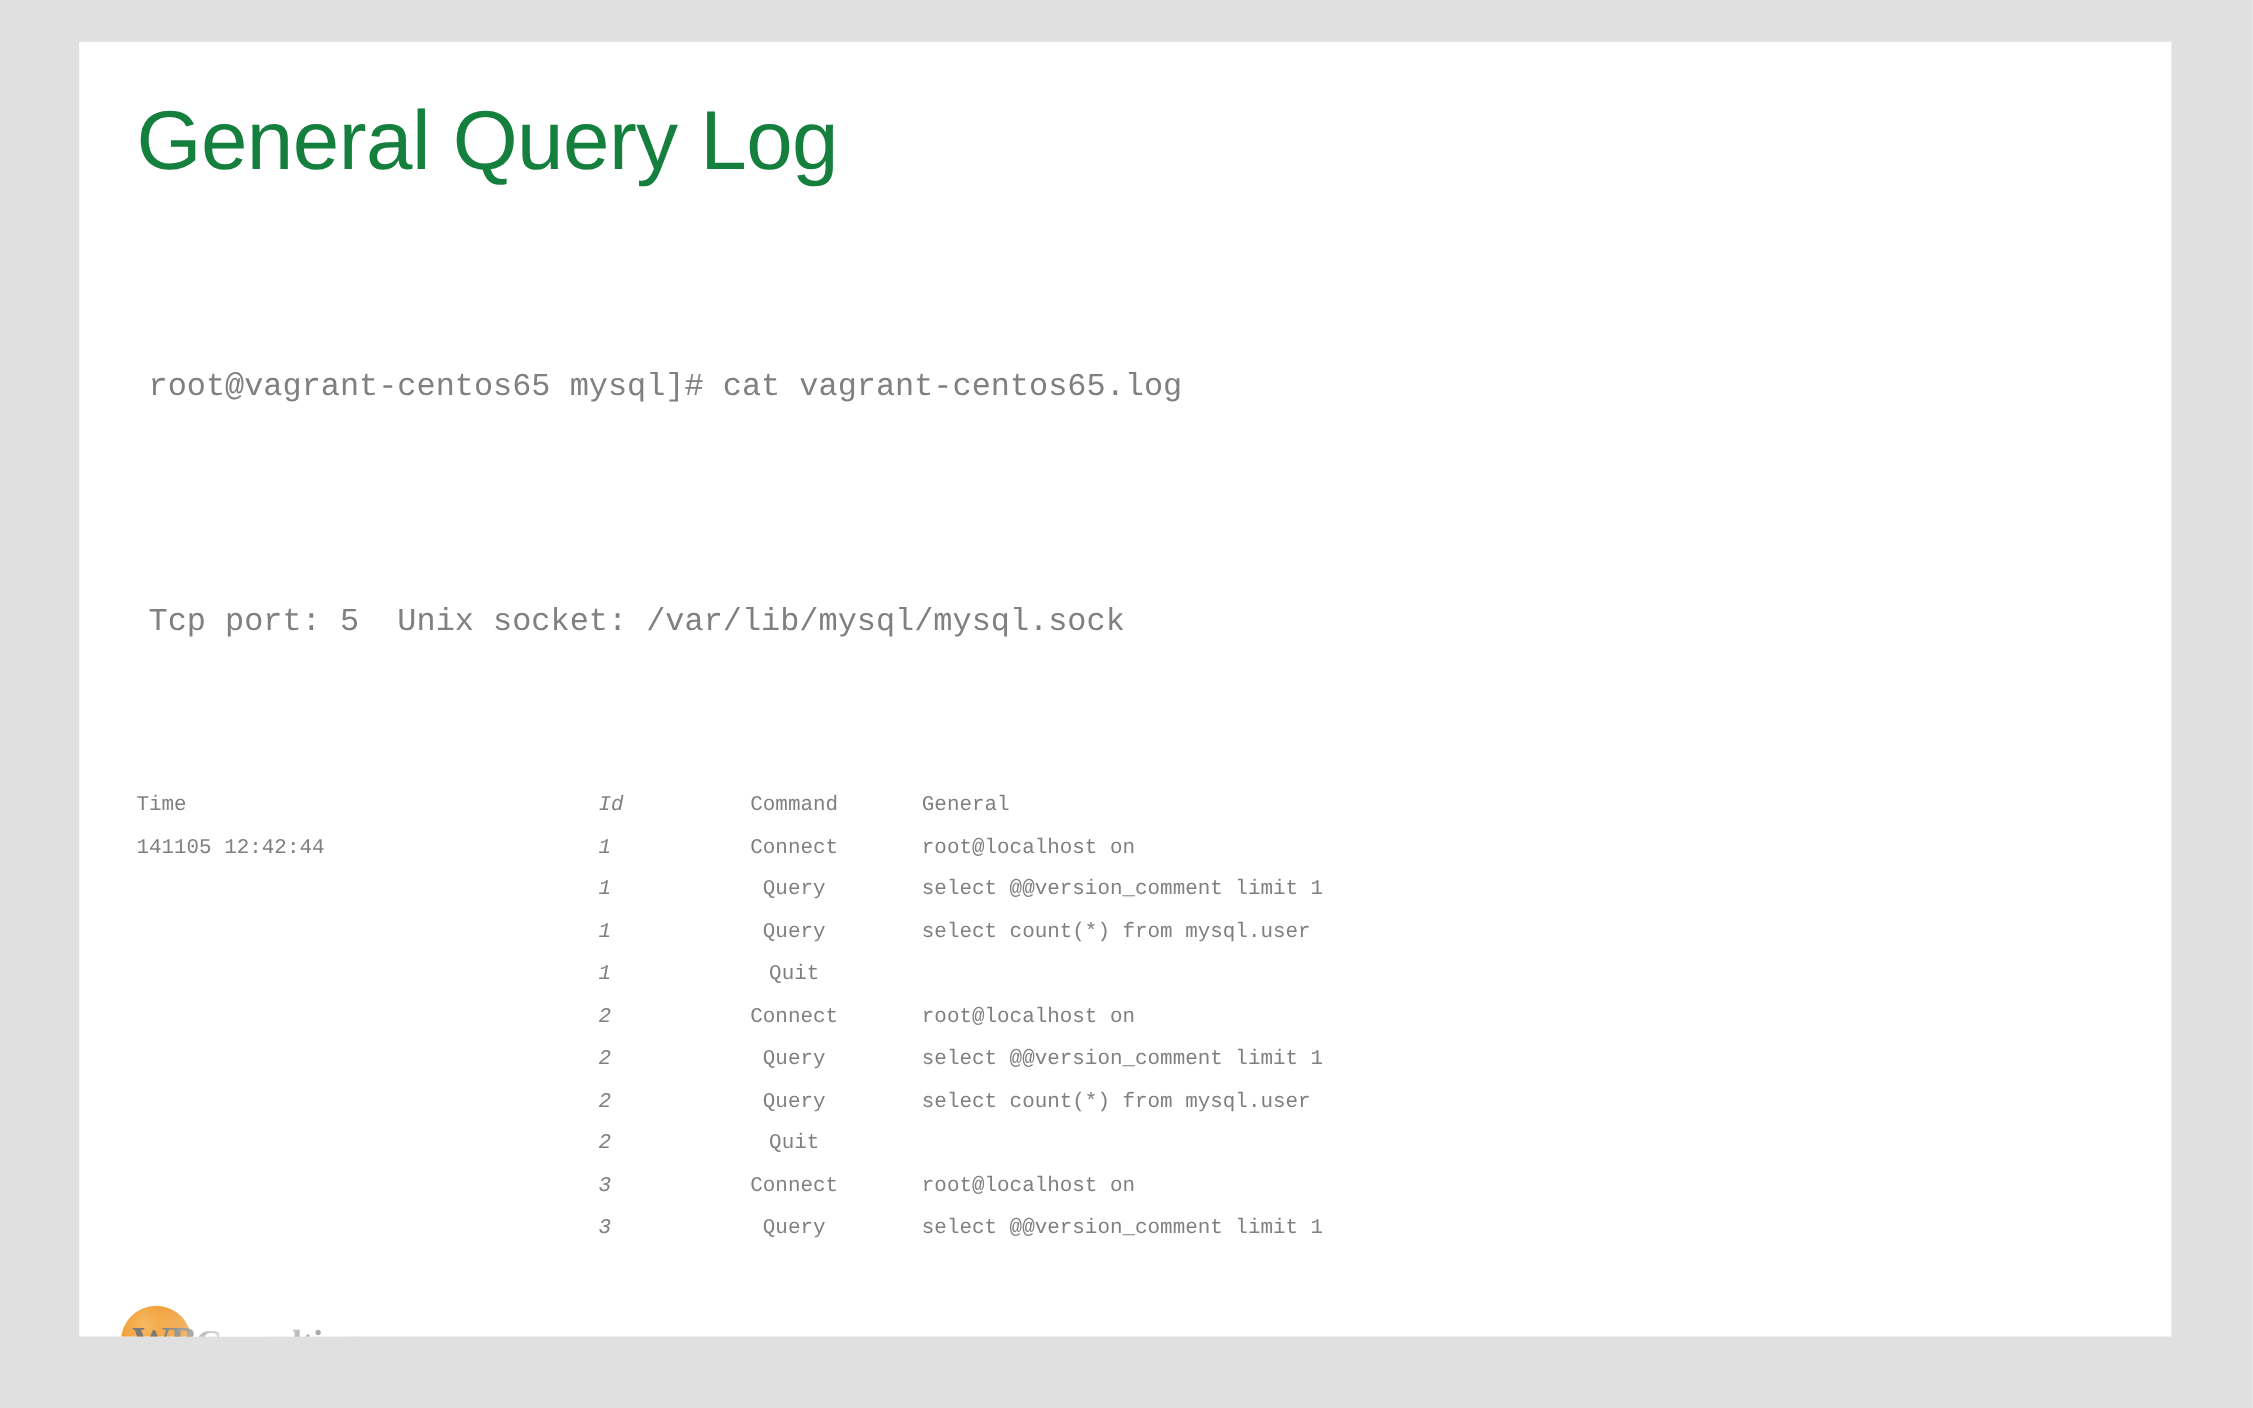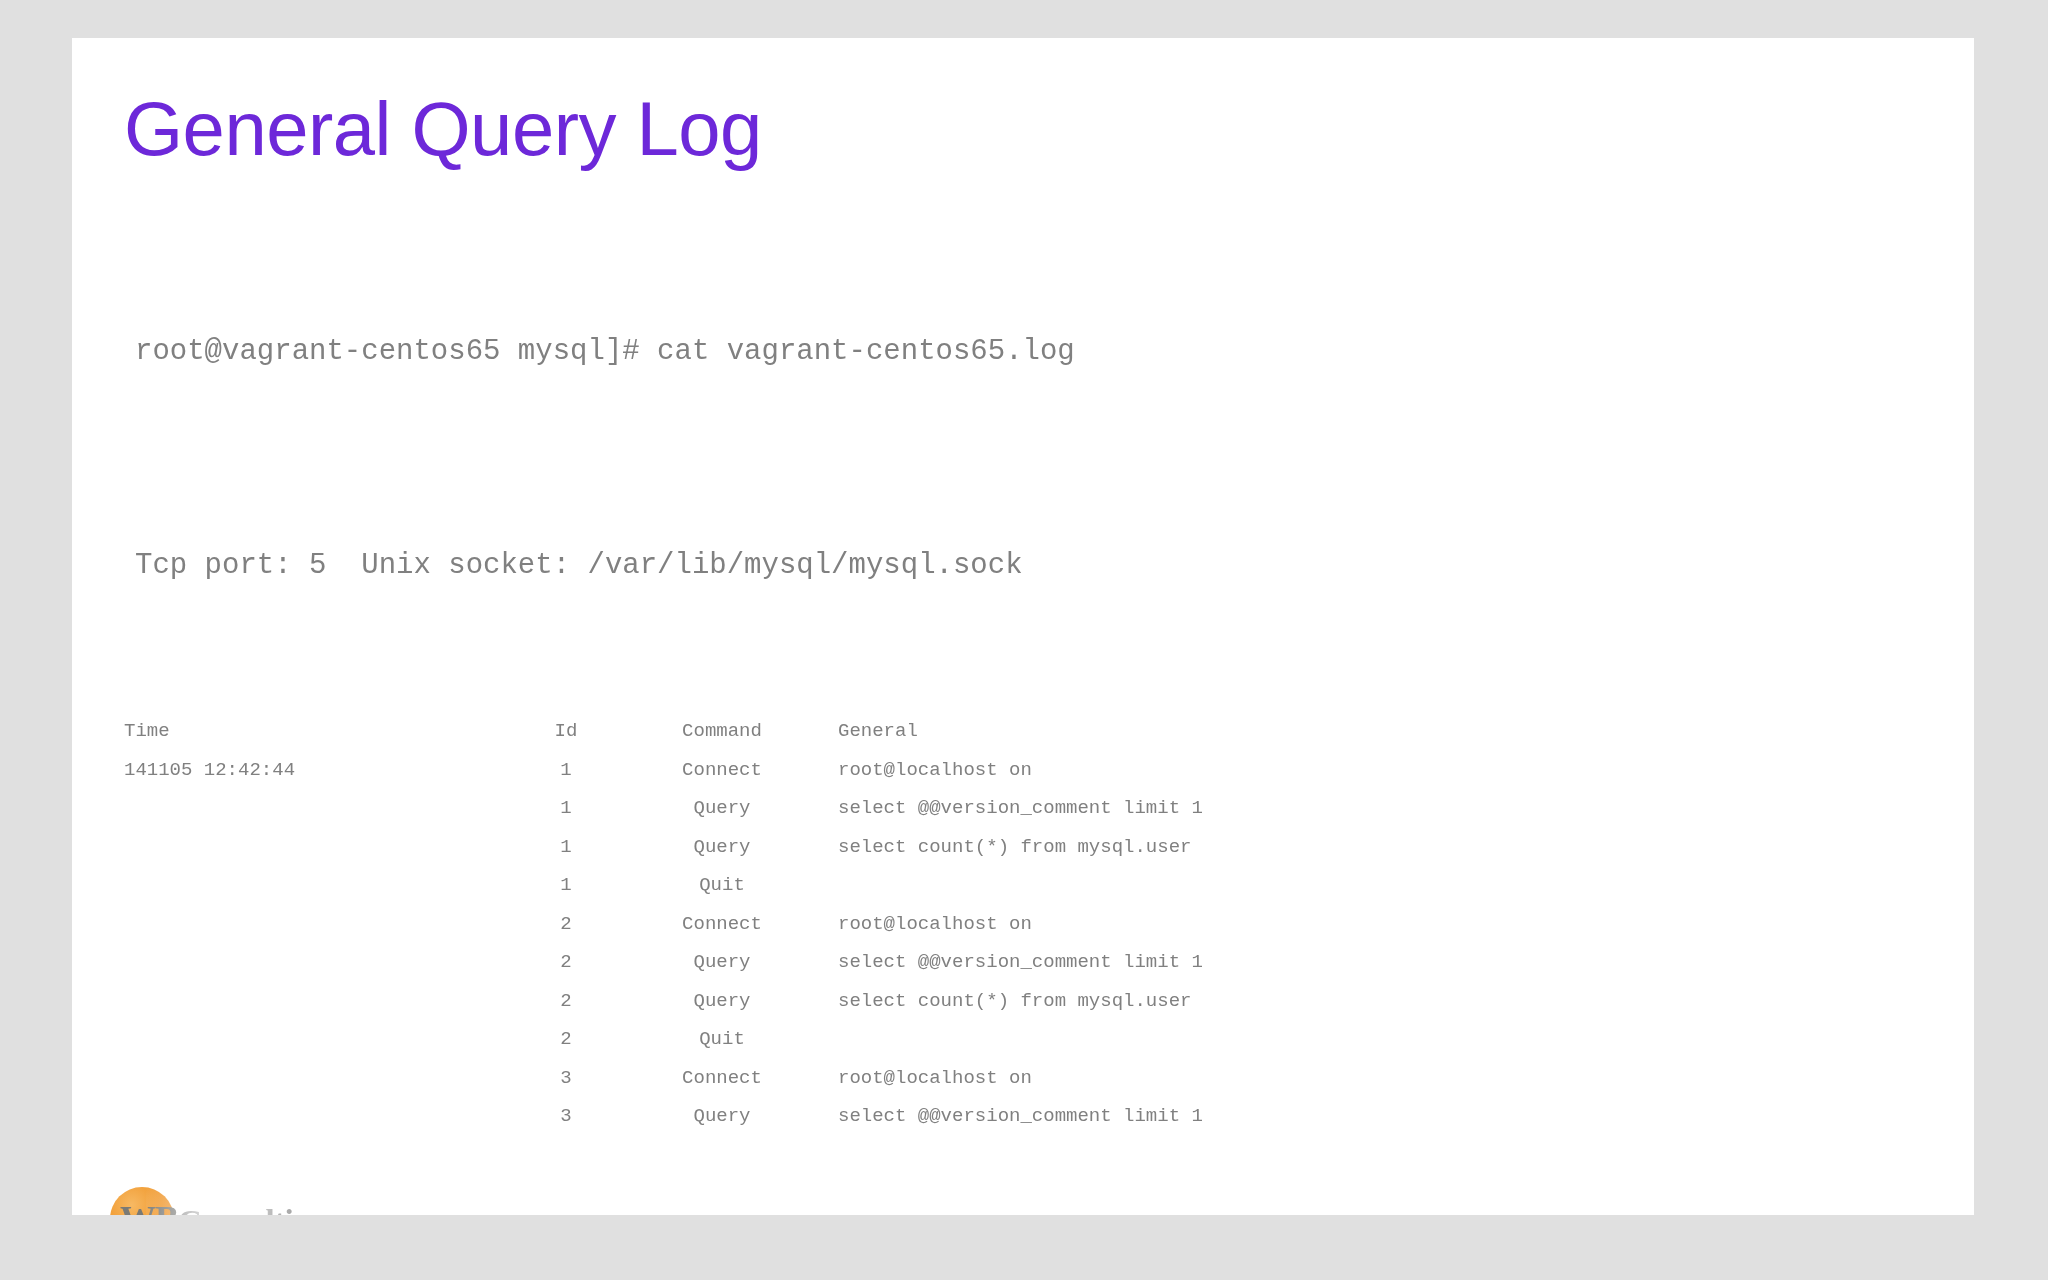--- a/index.html
+++ b/index.html
@@ -28,21 +28,21 @@
 
   
   .slide-title {
     position: absolute;
     left: 52px;
     top: 48px;
     font-family: "Liberation Sans", sans-serif;
     font-size: 76px;
     font-weight: 400;
     line-height: 86px;
-    color: #6d28d9;
+    color: #15803d;
     letter-spacing: -0.5px;
     white-space: nowrap;
   }
 
   
   .log-body {
     position: absolute;
     left: 52px;
     top: 168px;
     width: 1840px;
@@ -70,21 +70,21 @@
     padding: 0;
     margin: 0;
     font-family: "Liberation Mono", "DejaVu Sans Mono", monospace;
     font-size: 19px;
     line-height: 38.5px;
     color: #808080;
     white-space: pre;
     vertical-align: top;
   }
   .col-time     { width: 420px; }
-  .col-id       { width: 44px; text-align: center; }
+  .col-id       { width: 44px; text-align: left; font-style: italic; }
   .col-command  { width: 232px; padding-left: 18px !important; text-align: center; }
   .col-argument { width: auto; }
 
   
   .logo {
     position: absolute;
     left: 34px;
     top: 1145px;
     width: 260px;
     height: 72px;

